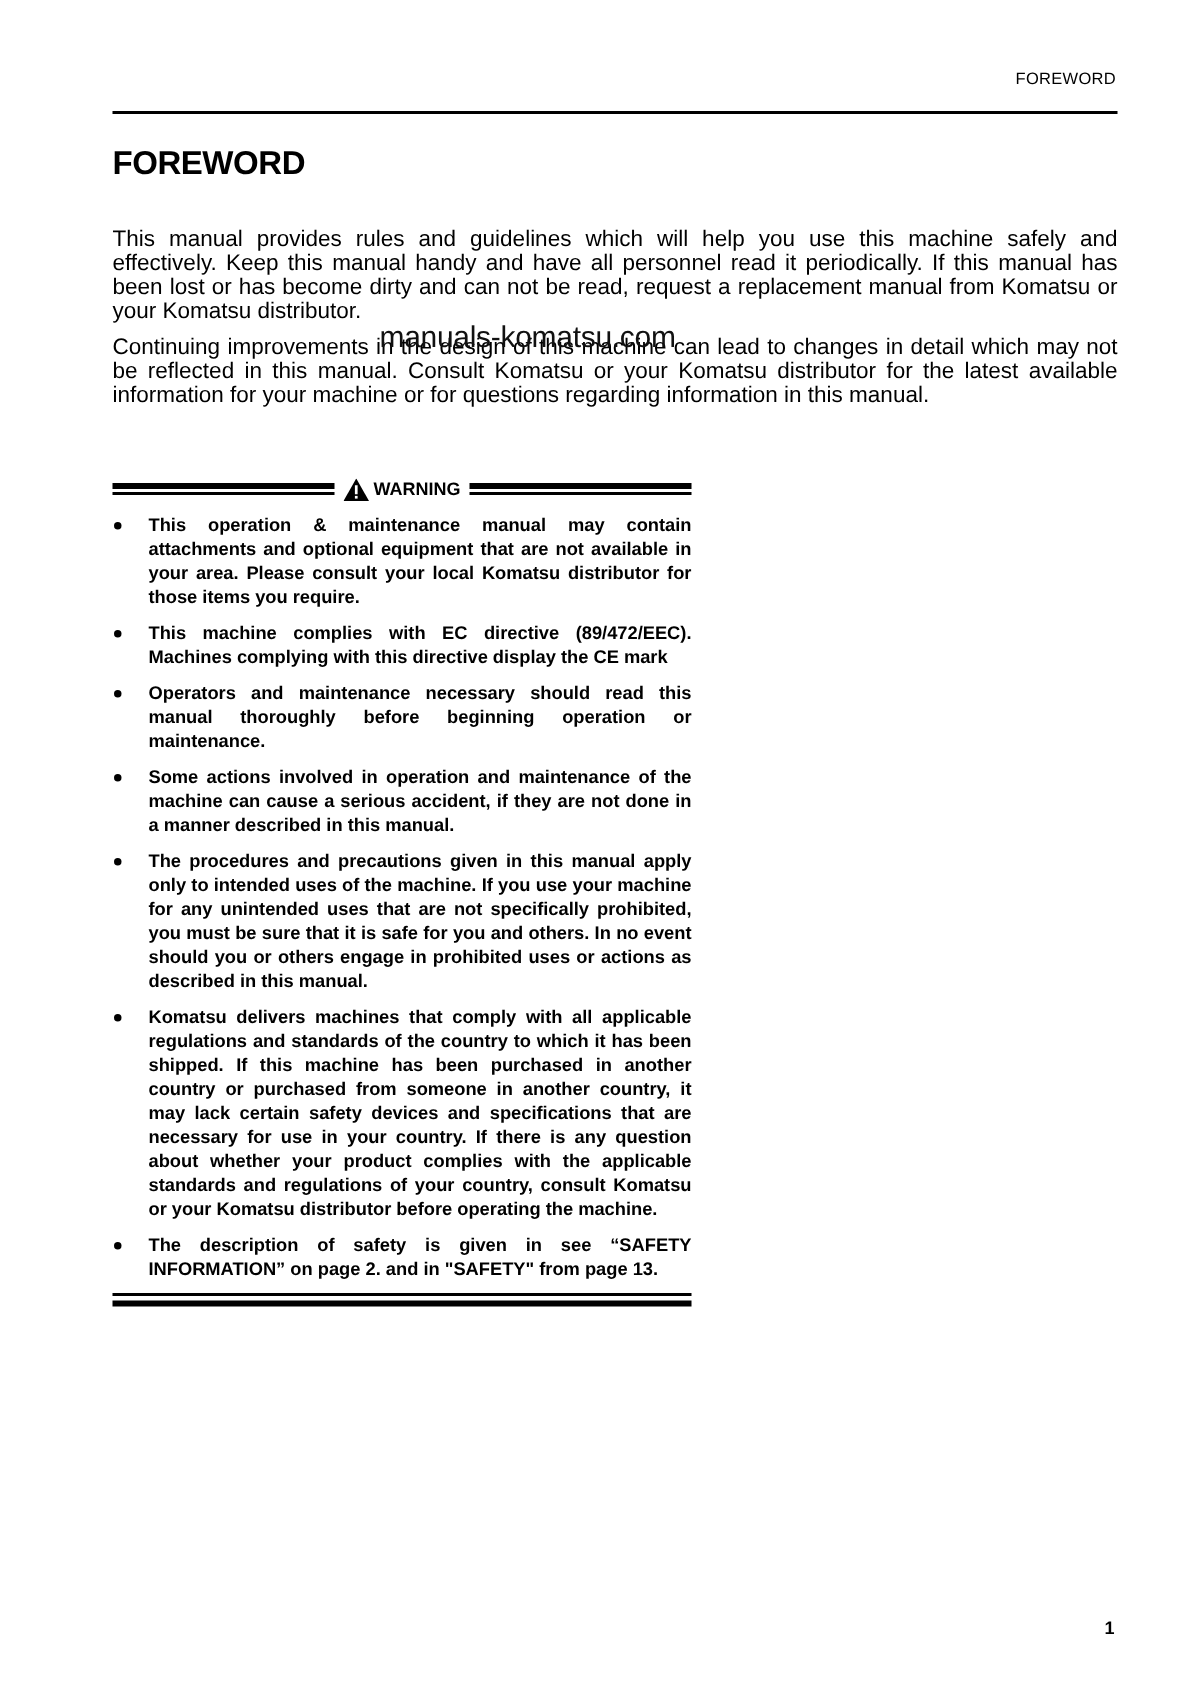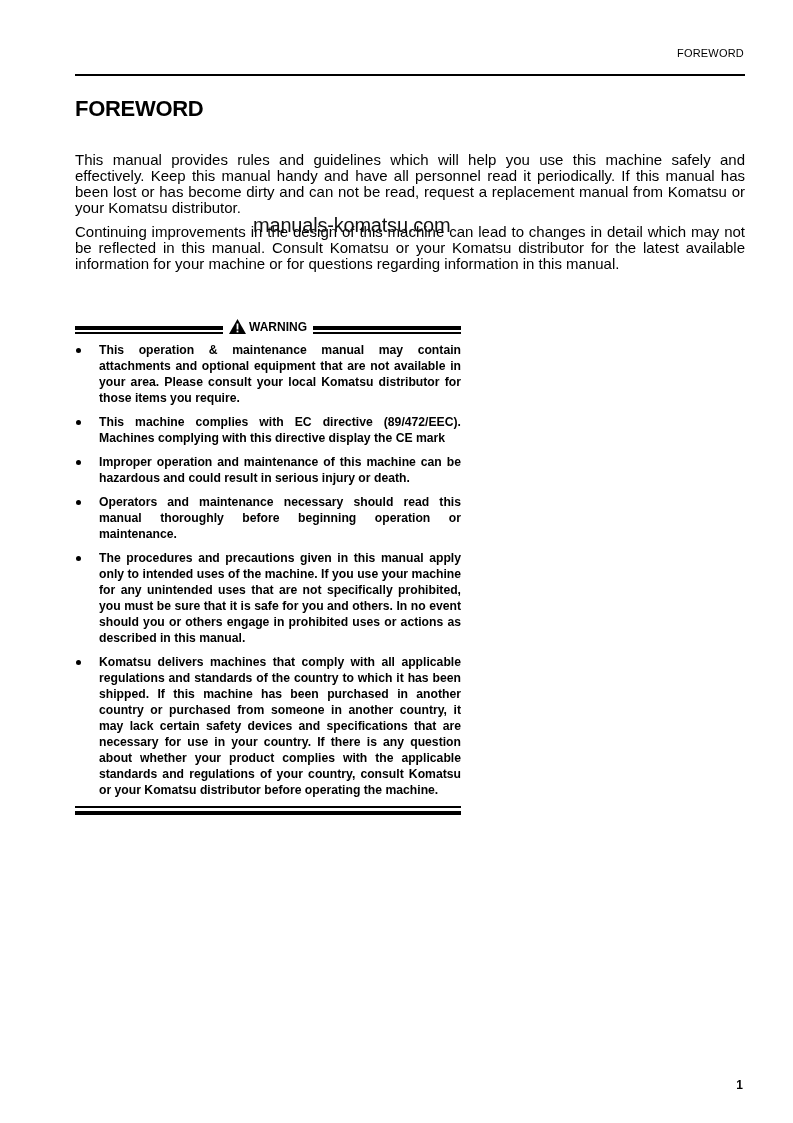--- a/index.html
+++ b/index.html
@@ -24,21 +24,21 @@
   }
   .intro p { margin: 0 0 8px 0; }
   .watermark {
     position: absolute; left: 253px; top: 214px;
     font-size: 20px; color: #111; letter-spacing: -0.2px;
   }
   .warning-box {
     position: absolute; left: 75px; top: 318px; width: 386px;
   }
   .warn-head {
-    display: flex; align-items: flex-end; height: 16px;
+    display: flex; align-items: center; height: 16px;
   }
   .warn-rule {
     flex: 1; display: flex; flex-direction: column;
   }
   .warn-rule .thick { height: 4px; background: #000; }
   .warn-rule .gap { height: 2px; }
   .warn-rule .thin { height: 2px; background: #000; }
   .warn-label {
     display: flex; align-items: center; padding: 0 6px; font-size: 12px; font-weight: bold;
   }
@@ -92,24 +92,25 @@
     <div class="warn-rule">
       <div class="thick"></div>
         <div class="gap"></div>
         <div class="thin"></div>
     </div>
   </div>
 
   <ul class="warn-list">
     <li><span class="bullet"></span><span>This operation &amp; maintenance manual may contain attachments and optional equipment that are not available in your area. Please consult your local Komatsu distributor for those items you require.</span></li>
     <li><span class="bullet"></span><span>This machine complies with EC directive (89/472/EEC). Machines complying with this directive display the CE mark</span></li>
-    <li><span class="bullet"></span><span>Improper operation and maintenance of this machine can be hazardous and could result in serious injury or death.</span></li>
     <li><span class="bullet"></span><span>Operators and maintenance necessary should read this manual thoroughly before beginning operation or maintenance.</span></li>
+    <li><span class="bullet"></span><span>Some actions involved in operation and maintenance of the machine can cause a serious accident, if they are not done in a manner described in this manual.</span></li>
     <li><span class="bullet"></span><span>The procedures and precautions given in this manual apply only to intended uses of the machine. If you use your machine for any unintended uses that are not specifically prohibited, you must be sure that it is safe for you and others. In no event should you or others engage in prohibited uses or actions as described in this manual.</span></li>
     <li><span class="bullet"></span><span>Komatsu delivers machines that comply with all applicable regulations and standards of the country to which it has been shipped. If this machine has been purchased in another country or purchased from someone in another country, it may lack certain safety devices and specifications that are necessary for use in your country. If there is any question about whether your product complies with the applicable standards and regulations of your country, consult Komatsu or your Komatsu distributor before operating the machine.</span></li>
+    <li><span class="bullet"></span><span>The description of safety is given in see “SAFETY INFORMATION” on page 2. and in "SAFETY" from page 13.</span></li>
   </ul>
 
   <div class="warn-foot">
     <div class="thin"></div>
       <div class="gap"></div>
       <div class="thick"></div>
   </div>
 </div>
 
 <div class="page-number">1</div>

